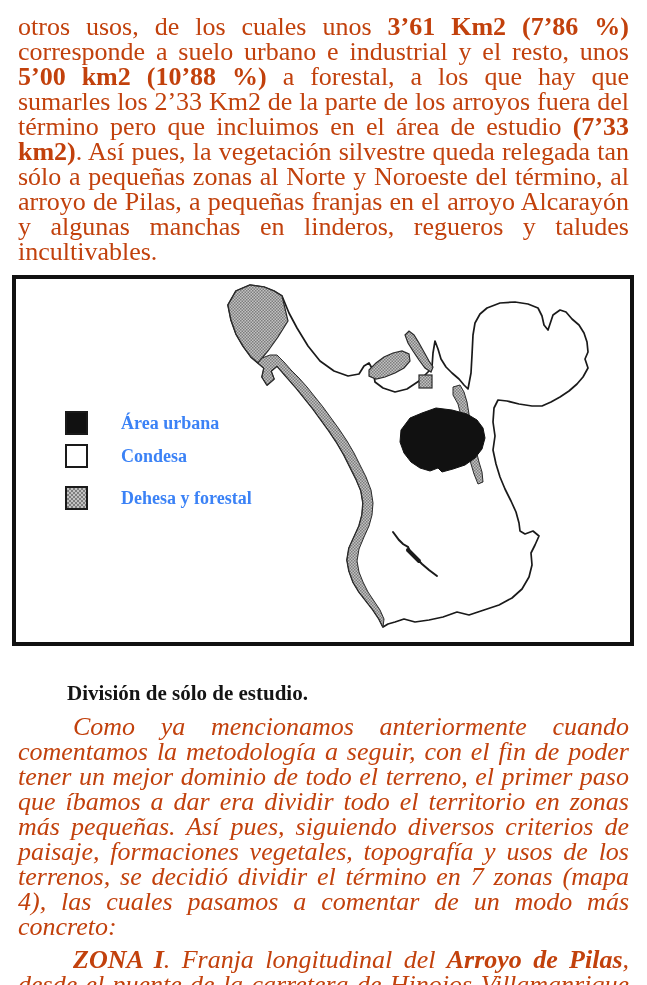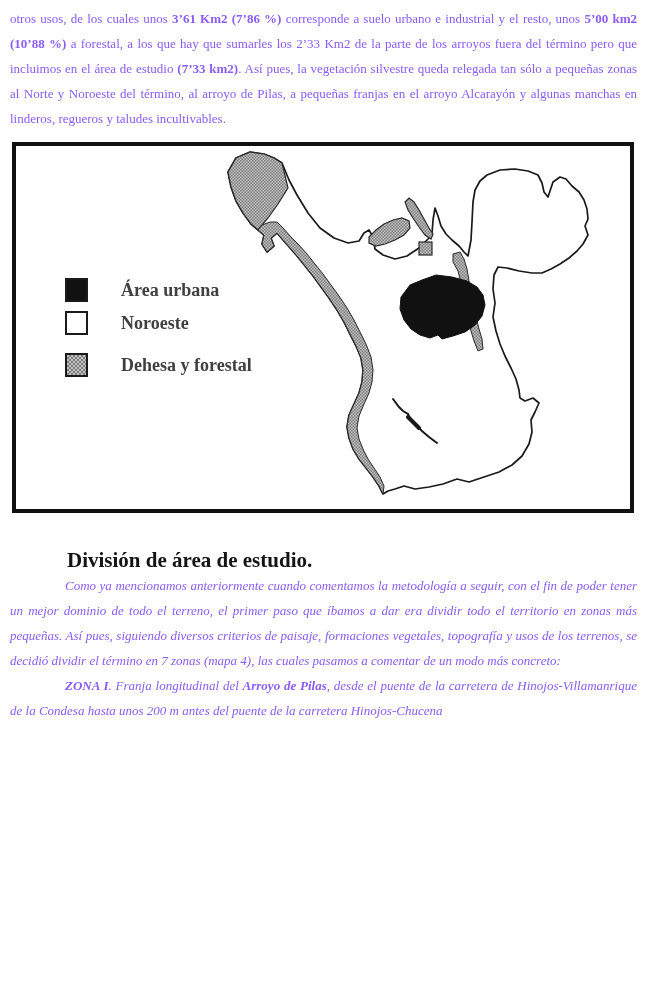--- a/index.html
+++ b/index.html
@@ -3,22 +3,22 @@
 <meta charset="utf-8">
 <style>
   html,body{margin:0;padding:0;background:#fff;}
   body{
     width:647px;height:985px;overflow:hidden;position:relative;
     font-family:"Liberation Serif","DejaVu Serif",serif;
     color:#141414;
   }
   .page{padding:6px 10px 0 10px;}
   p.body-text{
-    margin:0;font-size:13px;line-height:25px;text-align:justify;
-    color:#8b5cf6;
+    margin:8px;font-size:26px;line-height:25px;text-align:justify;
+    color:#c2410c;
   }
   .b{font-weight:700;}
   .indent{text-indent:55px;font-style:italic;}
   .caption{
     margin:27px 0 0 0;text-align:center;font-size:21px;line-height:26px;
     letter-spacing:0.3px;
   }
   .map-frame{
     position:relative;margin:11px 0 0 2px;
     width:614px;height:363px;border:4px solid #111;background:#fff;
@@ -27,21 +27,21 @@
   .legend{position:absolute;left:0;top:0;width:100%;height:100%;}
   .legend-row{position:absolute;display:flex;align-items:center;}
   .swatch{width:23px;height:24px;border:2px solid #1a1a1a;box-sizing:border-box;flex:0 0 auto;}
   .swatch.black{background:#111;}
   .swatch.white{background:#fff;}
   .swatch.gray{
     background:repeating-conic-gradient(#7d7d7d 0% 25%, #c2c2c2 0% 50%) 0 0/4px 4px;
   }
   .legend-label{
     margin-left:33px;font-weight:700;font-size:18px;white-space:nowrap;
-    color:#404040;
+    color:#3b82f6;
   }
   h2.section-heading{
     margin:34px 0 0 57px;font-size:21px;line-height:26px;font-weight:700;
   }
   .para2{margin-top:30px;}
 </style>
 </head>
 <body>
 
 <div class="page">
@@ -106,28 +106,28 @@
       <path d="M396,275 L402,281 L407,286" fill="none" stroke="#1a1a1a" stroke-width="4" stroke-linecap="round"></path>
     </svg>
 
     <div class="legend">
       <div class="legend-row" style="left:49px;top:132px;">
         <div class="swatch black"></div>
         <div class="legend-label">Área urbana</div>
       </div>
       <div class="legend-row" style="left:49px;top:165px;">
         <div class="swatch white"></div>
-        <div class="legend-label">Noroeste</div>
+        <div class="legend-label">Condesa</div>
       </div>
       <div class="legend-row" style="left:49px;top:207px;">
         <div class="swatch gray"></div>
         <div class="legend-label">Dehesa y forestal</div>
       </div>
     </div>
   </div>
 
-  <h2 class="section-heading">División de área de estudio.</h2>
+  <h2 class="section-heading">División de sólo de estudio.</h2>
 
   <p class="body-text indent para2"><span>Como ya mencionamos anteriormente cuando comentamos la metodología a seguir, con el fin de poder tener un mejor dominio de todo el terreno, el primer paso que íbamos a dar era dividir todo el territorio en zonas más pequeñas. Así pues, siguiendo diversos criterios de paisaje, formaciones vegetales, topografía y usos de los terrenos, se decidió dividir el término en 7 zonas (mapa 4), las cuales pasamos a comentar de un modo más concreto:</span></p>
 
   <p class="body-text indent"><span class="b">ZONA I</span><span>. Franja longitudinal del </span><span class="b">Arroyo de Pilas</span><span>, desde el puente de la carretera de Hinojos-Villamanrique de la Condesa hasta unos 200 m antes del puente de la carretera Hinojos-Chucena</span></p>
 
 </div>
 
 </body></html>

